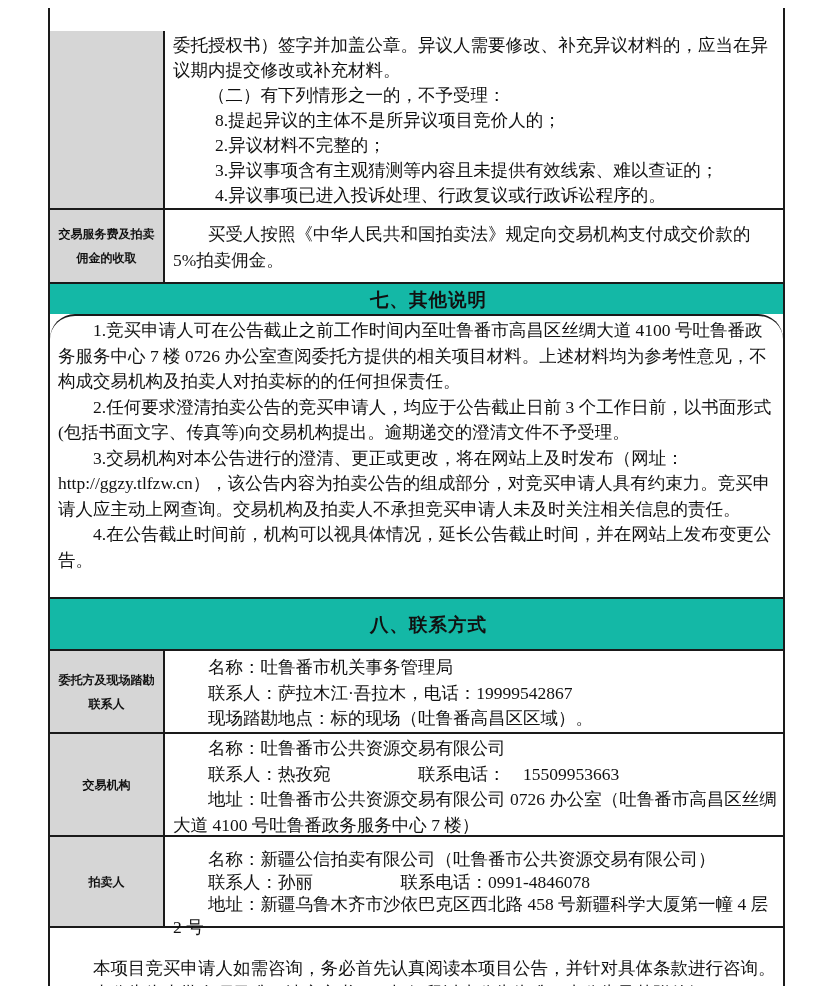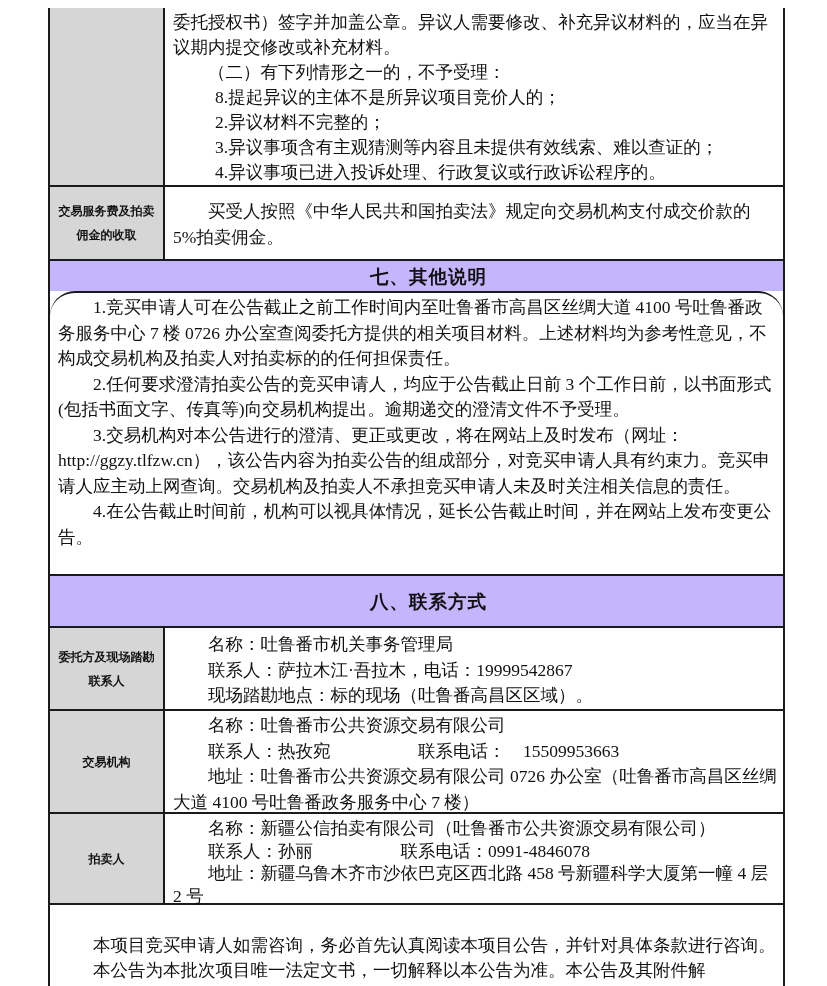--- a/index.html
+++ b/index.html
@@ -23,36 +23,36 @@
     font-size:17.5px;line-height:25.5px;
   }
   .full-cell{
     box-sizing:border-box;padding:2px 6px 0 8px;width:100%;
     font-size:17.5px;line-height:25.5px;
   }
   p{margin:0;}
   .indent{text-indent:2em;}
   .num-item{padding-left:2.4em;}
   .section-header{
-    background:#c4b5fd;display:flex;align-items:center;justify-content:center;
+    background:#14b8a6;display:flex;align-items:center;justify-content:center;
     text-align:center;font-weight:700;font-size:18.5px;letter-spacing:1px;padding-left:24px;
   }
   
-  .h-objection{height:177px;}
+  .h-objection{height:177px;margin-top:23px;}
   .h-objection .content-cell{line-height:25px;}
   .h-fee{height:74px;}
   .h-fee .content-cell{padding-top:12px;}
   .h-hdr7{height:32px;}
   .h-other{height:283px;border-radius:25px;}
   .h-hdr8{height:52px;}
   .h-c1{height:83px;}
   .h-c1 .content-cell{padding-top:4px;}
   .h-c2{height:103px;}
   .h-c3{height:91px;}
-  .h-c3 .content-cell{line-height:22.5px;padding-top:3px;}
+  .h-c3 .content-cell{line-height:22.5px;padding-top:11px;}
   .h-footer{height:74px;margin-top:26px;}
   .h-footer.full-cell{line-height:24.5px;}
 </style>
 </head>
 <body>
 
 <div class="page">
   <div class="doc-table">
 
     <div class="row h-objection">

